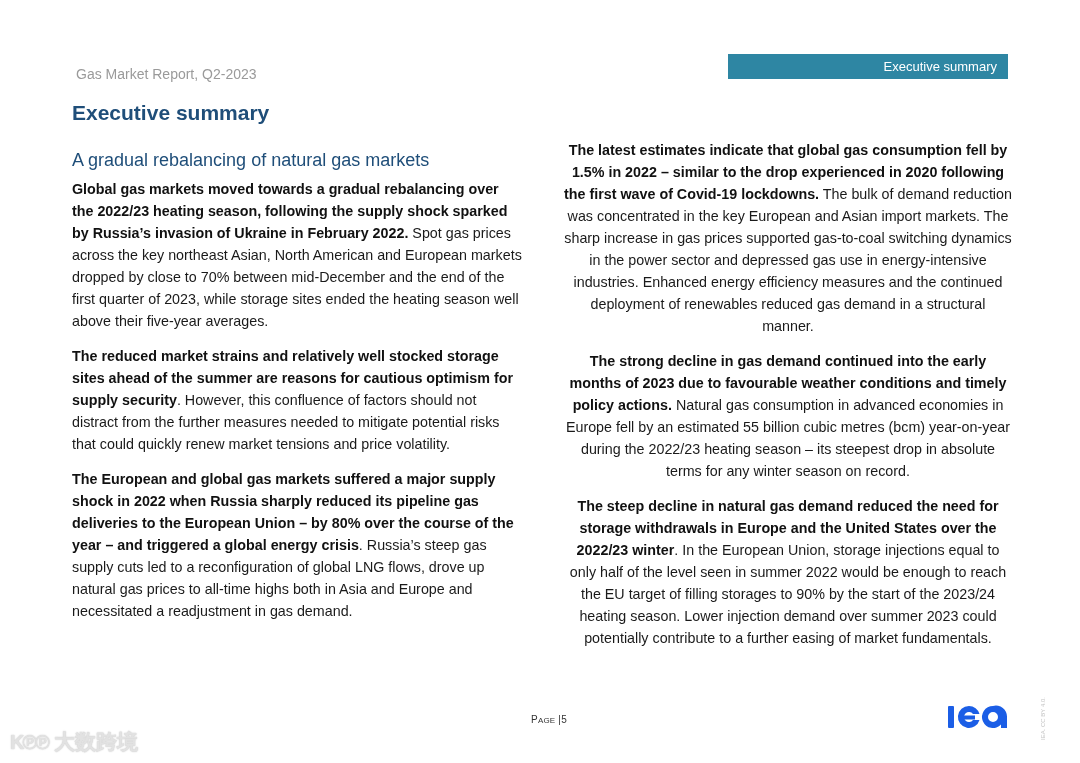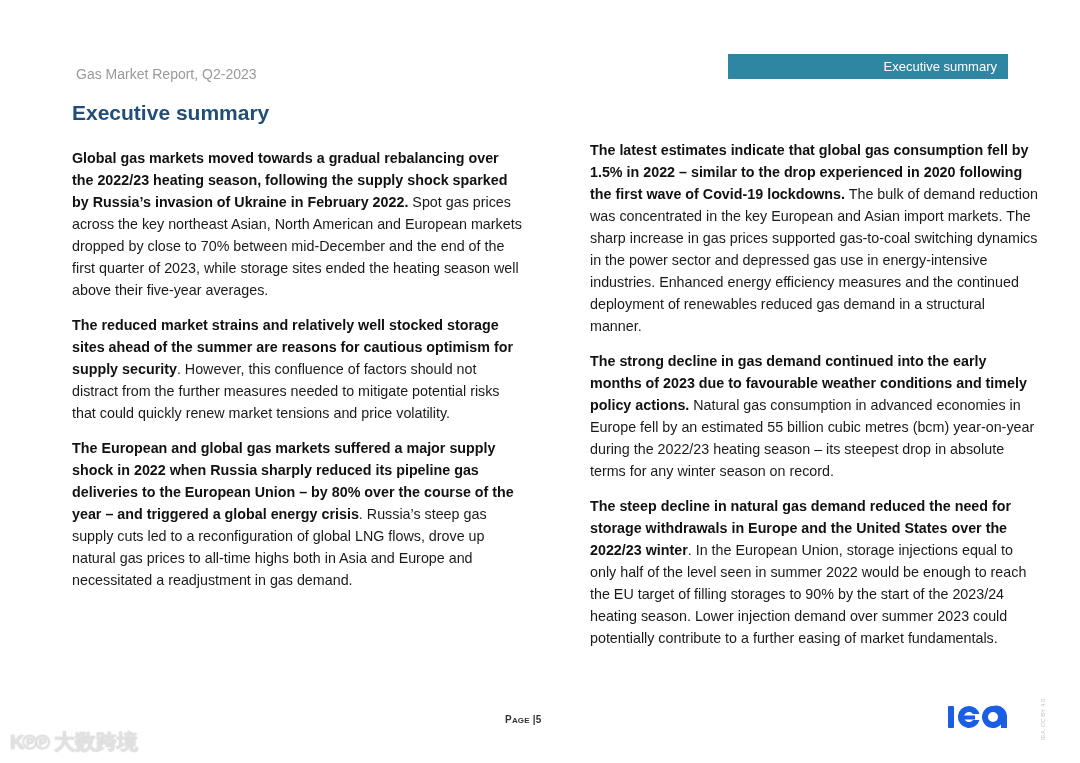--- a/index.html
+++ b/index.html
@@ -16,28 +16,28 @@
     display: flex; align-items: center; justify-content: flex-end; box-sizing: border-box; padding-right: 11px;
   }
   .page-title {
     position: absolute; left: 72px; top: 101px; margin: 0;
     font-size: 21px; font-weight: bold; color: #1f4e79;
   }
   .col {
     position: absolute; font-size: 14.3px; line-height: 22px; color: #1a1a1a;
   }
   .col-left { left: 72px; top: 147px; width: 450px; }
-  .col-right { left: 590px; top: 139px; width: 450px; }
+  .col-right { left: 563px; top: 139px; width: 450px; text-align: center; }
   .subheading {
     margin: 0 0 5px 0; font-size: 18px; font-weight: normal; color: #1f4e79; line-height: 26px;
   }
   .para { margin: 0 0 13px 0; }
   .para b { font-weight: bold; color: #111; }
   .page-number {
-    position: absolute; left: 497px; top: 714px; font-size: 10px; font-weight: bold; color: #333;
+    position: absolute; left: 523px; top: 714px; font-size: 10px; font-weight: normal; color: #333;
     letter-spacing: 0.2px;
     padding-left: 8px;
   }
   .page-number .sc { font-size: 8px; }
   .logo {
     position: absolute; left: 946px; top: 700px; width: 62px; height: 34px;
   }
   .license {
     position: absolute; left: 1040px; top: 692px; width: 12px; height: 48px;
     font-size: 6px; color: #c4c4c4; writing-mode: vertical-rl; transform: rotate(180deg);
@@ -54,20 +54,21 @@
 <body>
 
 <div class="running-head">Gas Market Report, Q2-2023</div>
 <div class="section-tab">
   <span>Executive summary</span>
 </div>
 
 <h1 class="page-title">Executive summary</h1>
 
 <div class="col col-left">
+  <h2 class="subheading">A gradual rebalancing of natural gas markets</h2>
   <p class="para"><b>Global gas markets moved towards a gradual rebalancing over the 2022/23 heating season, following the supply shock sparked by Russia’s invasion of Ukraine in February 2022.</b><span> Spot gas prices across the key northeast Asian, North American and European markets dropped by close to 70% between mid-December and the end of the first quarter of 2023, while storage sites ended the heating season well above their five-year averages.</span></p>
   <p class="para"><b>The reduced market strains and relatively well stocked storage sites ahead of the summer are reasons for cautious optimism for supply security</b><span>. However, this confluence of factors should not distract from the further measures needed to mitigate potential risks that could quickly renew market tensions and price volatility.</span></p>
   <p class="para"><b>The European and global gas markets suffered a major supply shock in 2022 when Russia sharply reduced its pipeline gas deliveries to the European Union – by 80% over the course of the year – and triggered a global energy crisis</b><span>. Russia’s steep gas supply cuts led to a reconfiguration of global LNG flows, drove up natural gas prices to all-time highs both in Asia and Europe and necessitated a readjustment in gas demand.</span></p>
 </div>
 
 <div class="col col-right">
   <p class="para"><b>The latest estimates indicate that global gas consumption fell by 1.5% in 2022 – similar to the drop experienced in 2020 following the first wave of Covid-19 lockdowns.</b><span> The bulk of demand reduction was concentrated in the key European and Asian import markets. The sharp increase in gas prices supported gas-to-coal switching dynamics in the power sector and depressed gas use in energy-intensive industries. Enhanced energy efficiency measures and the continued deployment of renewables reduced gas demand in a structural manner.</span></p>
   <p class="para"><b>The strong decline in gas demand continued into the early months of 2023 due to favourable weather conditions and timely policy actions.</b><span> Natural gas consumption in advanced economies in Europe fell by an estimated 55 billion cubic metres (bcm) year-on-year during the 2022/23 heating season – its steepest drop in absolute terms for any winter season on record.</span></p>
   <p class="para"><b>The steep decline in natural gas demand reduced the need for storage withdrawals in Europe and the United States over the 2022/23 winter</b><span>. In the European Union, storage injections equal to only half of the level seen in summer 2022 would be enough to reach the EU target of filling storages to 90% by the start of the 2023/24 heating season. Lower injection demand over summer 2023 could potentially contribute to a further easing of market fundamentals.</span></p>
 </div>

